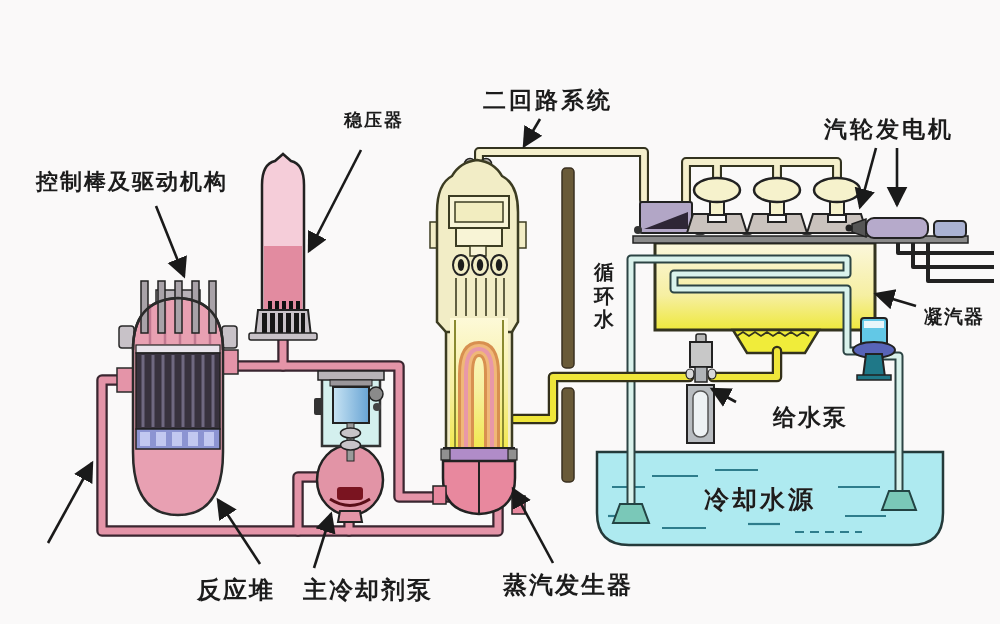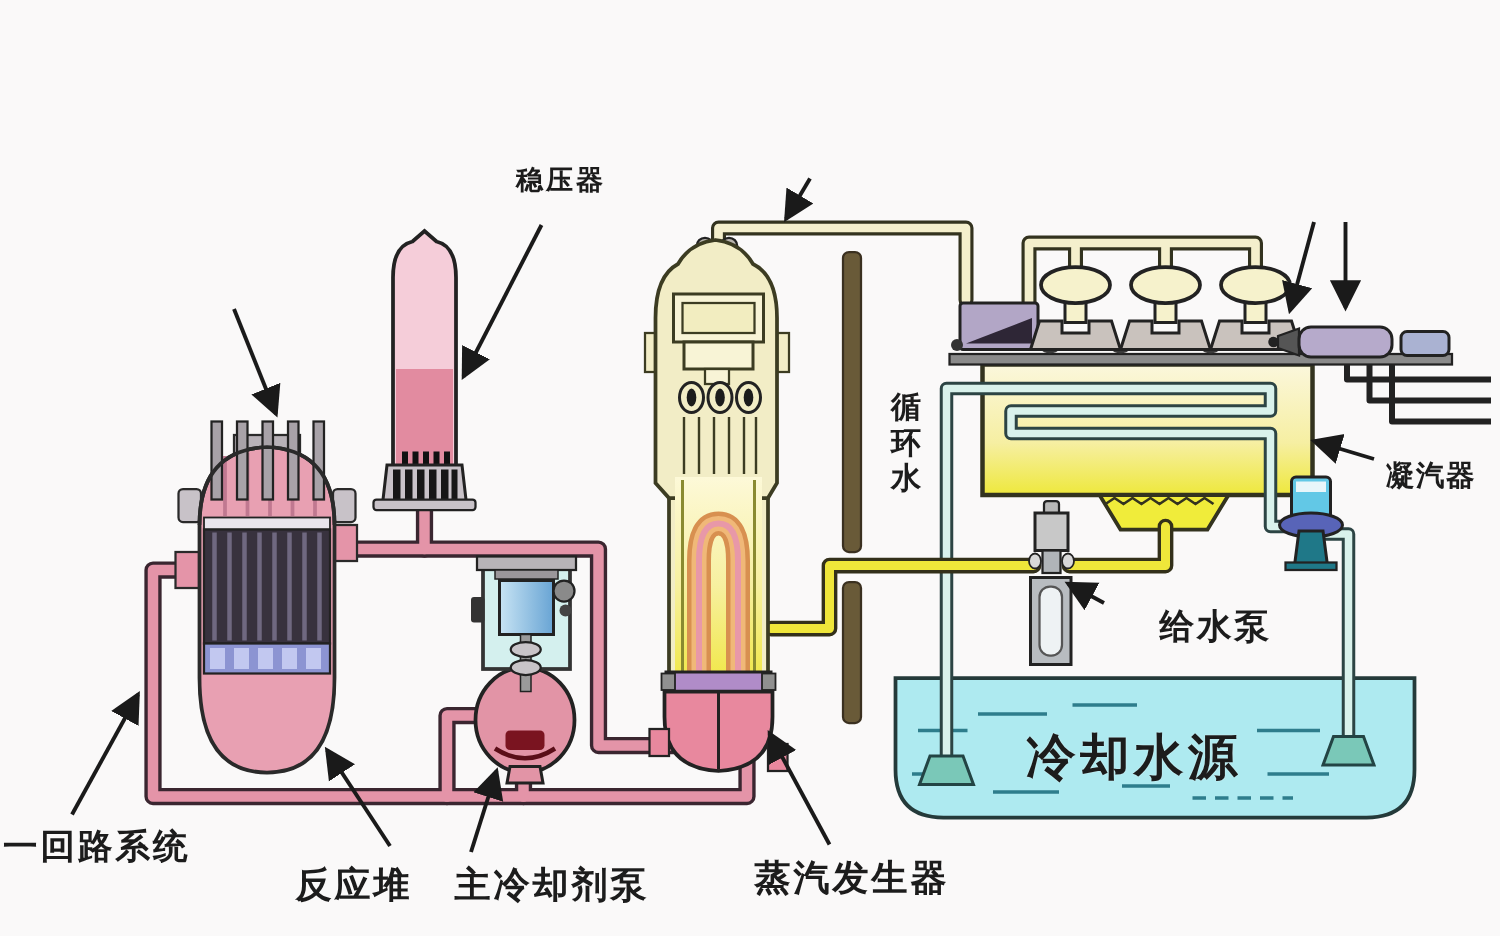--- a/index.html
+++ b/index.html
@@ -272,22 +272,24 @@
     <line x1="897" y1="148" x2="897" y2="205" marker-end="url(#ah)"></line>
     <line x1="916" y1="306" x2="876" y2="294" marker-end="url(#ah)"></line>
     <line x1="736" y1="402" x2="712" y2="389" marker-end="url(#ah)"></line>
     <line x1="553" y1="563" x2="513" y2="489" marker-end="url(#ah)"></line>
     <line x1="314" y1="568" x2="331" y2="514" marker-end="url(#ah)"></line>
     <line x1="260" y1="564" x2="218" y2="500" marker-end="url(#ah)"></line>
     <line x1="48" y1="543" x2="92" y2="463" marker-end="url(#ah)"></line>
   </g>
 </svg>
 
+  <div class="lbl" style="left:36px;top:167px;font-size:22px;letter-spacing:2px">控制棒及驱动机构</div>
   <div class="lbl" style="left:344px;top:108px;font-size:18px;letter-spacing:2px">稳压器</div>
+  <div class="lbl" style="left:483px;top:85px;font-size:23px;letter-spacing:3px">二回路系统</div>
+  <div class="lbl" style="left:824px;top:114px;font-size:23px;letter-spacing:3px">汽轮发电机</div>
   <div class="lbl vertical" style="left:594px;top:261px;font-size:20px;width:28px">循环水</div>
   <div class="lbl" style="left:924px;top:304px;font-size:19px;letter-spacing:1px">凝汽器</div>
   <div class="lbl" style="left:773px;top:402px;font-size:23px;letter-spacing:2px">给水泵</div>
-  <div class="lbl" style="left:684px;top:483px;font-size:33px;letter-spacing:3px">冷却水源</div>
+  <div class="lbl" style="left:704px;top:483px;font-size:25px;letter-spacing:3px">冷却水源</div>
   <div class="lbl" style="left:503px;top:569px;font-size:24px;letter-spacing:2px">蒸汽发生器</div>
   <div class="lbl" style="left:197px;top:574px;font-size:24px;letter-spacing:2px">反应堆</div>
   <div class="lbl" style="left:303px;top:574px;font-size:24px;letter-spacing:2px">主冷却剂泵</div>
-  <div class="lbl" style="left:2px;top:549px;font-size:23px;letter-spacing:2px">一回路系统</div>
 </div>
 
 </body></html>

